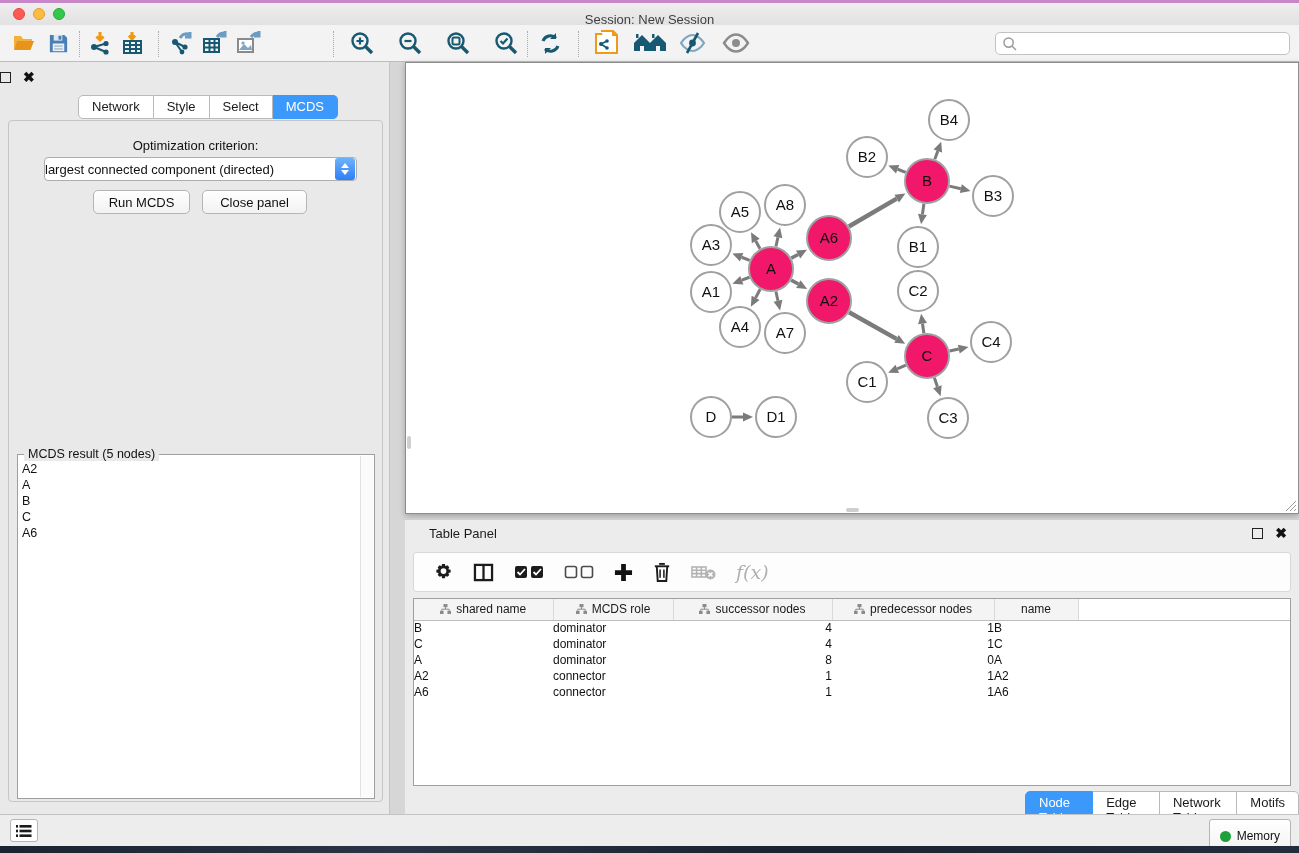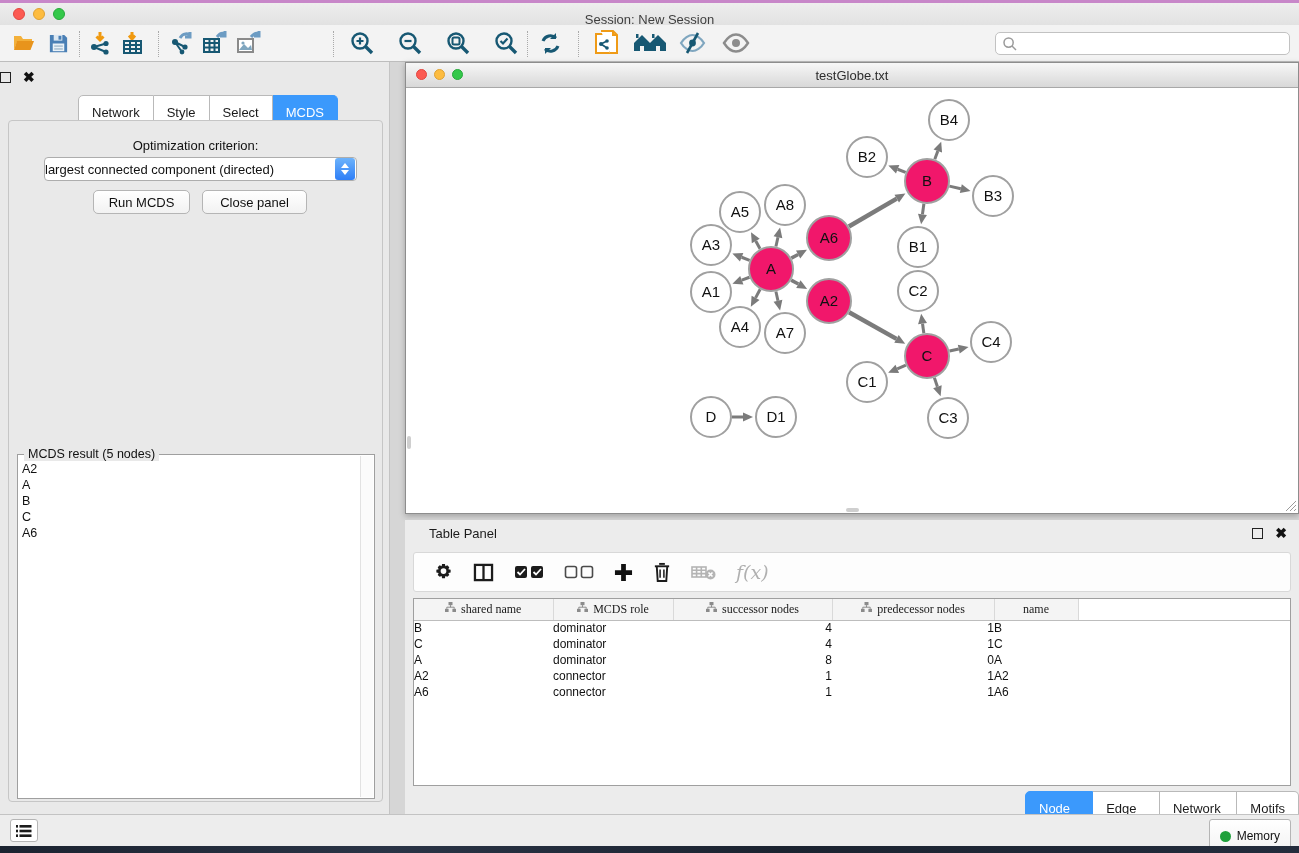--- a/index.html
+++ b/index.html
@@ -29,21 +29,21 @@
   .workspace { position:absolute; left:0; top:62px; width:1299px; height:752px; background:#d6d6d6; }
 
   
   .cpanel { position:absolute; left:0; top:0; width:390px; height:752px; background:#e9e9e9; border-right:1px solid #c4c4c4; }
   .cpanel-header { position:absolute; left:0; top:0; width:100%; height:30px; display:flex; align-items:center; }
   .cpanel-header .ph-title { font-size:13px; color:#1c1c1c; margin-left:10px; flex:1; }
   .ph-float { width:11px; height:11px; border:1.5px solid #222; margin-right:12px; }
   .ph-close { font-size:14px; font-weight:bold; color:#111; margin-right:12px; line-height:11px; }
   .seg-tabs { position:absolute; display:flex; }
   .seg-tab { font-size:13px; color:#1a1a1a; background:#fff; border:1px solid #b9b9b9; border-left:none;
-             padding:9px 13px 4px 13px; }
+             padding:3px 13px 4px 13px; }
   .seg-tab:first-child { border-left:1px solid #b9b9b9; border-radius:5px 0 0 5px; }
   .seg-tab:last-child { border-radius:0 5px 5px 0; }
   .seg-tab.active { background:#3b99fc; border-color:#3b99fc; color:#fff; }
   .cp-tabs { left:78px; top:33px; }
   .cpanel-body { position:absolute; left:8px; top:58px; width:375px; height:682px; border:1px solid #c6c6c6;
                  border-radius:4px; background:#e9e9e9; }
   .opt-label { position:absolute; top:17px; width:100%; text-align:center; font-size:13px; color:#111; }
   .dropdown { position:absolute; left:35px; top:36px; width:313px; height:24px; background:#fff;
               border:1px solid #adadad; border-radius:4px; display:flex; align-items:center; }
   .dropdown .dd-value { flex:1; font-size:13px; color:#111; padding-left:0; white-space:nowrap; }
@@ -79,21 +79,21 @@
   .tpanel { position:absolute; left:405px; top:458px; width:894px; height:294px; background:#ececec; }
   .tp-header { position:absolute; left:0; top:0; width:100%; height:26px; display:flex; align-items:center; }
   .tp-header .ph-title { font-size:13px; color:#1c1c1c; margin-left:24px; flex:1; }
   .tp-toolbar { position:absolute; left:8px; top:32px; width:878px; height:40px; background:#fdfdfd;
                 border:1px solid #d8d8d8; border-radius:3px; display:flex; align-items:center; gap:20px; padding-left:20px; }
   .fx { font-family:"DejaVu Serif", serif; font-style:italic; font-size:19px; color:#b0b0b0; }
   .tp-table { position:absolute; left:8px; top:78px; width:878px; height:188px; background:#fff; border:1px solid #9f9f9f; }
   table.grid { border-collapse:collapse; width:100%; table-layout:fixed; }
   table.grid th { height:21px; background:#f4f4f4; border-bottom:1px solid #bdbdbd; border-right:1px solid #d9d9d9;
                   font-weight:normal; font-size:12px; color:#1a1a1a; }
-  table.grid th .hwrap { display:flex; align-items:flex-start; justify-content:center; gap:5px;font-family:Liberation Serif, serif; }
+  table.grid th .hwrap { display:flex; align-items:center; justify-content:center; gap:5px; }
   table.grid td { font-size:12px; color:#111; height:16px; padding:0; white-space:nowrap; overflow:hidden; }
   td.al { text-align:left; padding-left:10px; }
   td.ar { text-align:right; padding-right:18px; }
   td.ar2 { text-align:right; padding-right:8px; }
   .tp-tabs { left:620px; top:271px; }
 
   
   .statusbar { position:absolute; left:0; top:814px; width:1299px; height:32px; background:#ededed; border-top:1px solid #c3c3c3; }
   .list-btn { position:absolute; left:10px; top:4px; width:28px; height:23px; background:#fff; border:1px solid #b5b5b5;
               border-radius:3px; display:flex; align-items:center; justify-content:center; }
@@ -303,28 +303,20 @@
             <li>B</li>
             <li>C</li>
             <li>A6</li>
           </ul>
         <div class="result-scroll"></div>
       </div>
     </div>
   </div>
 
   <div class="netwin">
-    <div class="net-titlebar">
-      <div class="net-traffic">
-        <div class="dot red" style="width:11px;height:11px"></div>
-        <div class="dot yellow" style="width:11px;height:11px"></div>
-        <div class="dot green" style="width:11px;height:11px"></div>
-      </div>
-      <div class="title">testGlobe.txt</div>
-    </div>
     <div class="net-canvas">
       <svg id="graph-svg" width="892" height="425" viewBox="0 0 892 425">
           <g>
             <line x1="354.01124522107034" y1="160.7948702451939" x2="349.7664742480295" y2="152.98996877863485" stroke="#7b7b7b" stroke-width="3"></line>
             <polygon points="344.98875477892966,144.2051297548061 353.7196518087524,150.8399950175399 345.8132966873066,155.1399425397298" fill="#7b7b7b"></polygon>
           </g>
           <g>
             <line x1="369.91502821252493" y1="158.53129959988598" x2="371.94800299942074" y2="149.23770057407663" stroke="#7b7b7b" stroke-width="3"></line>
             <polygon points="374.08497178747507,139.46870040011402 376.3440530777039,150.19933652870108 367.55195292113757,148.27606461945217" fill="#7b7b7b"></polygon>
           </g>

